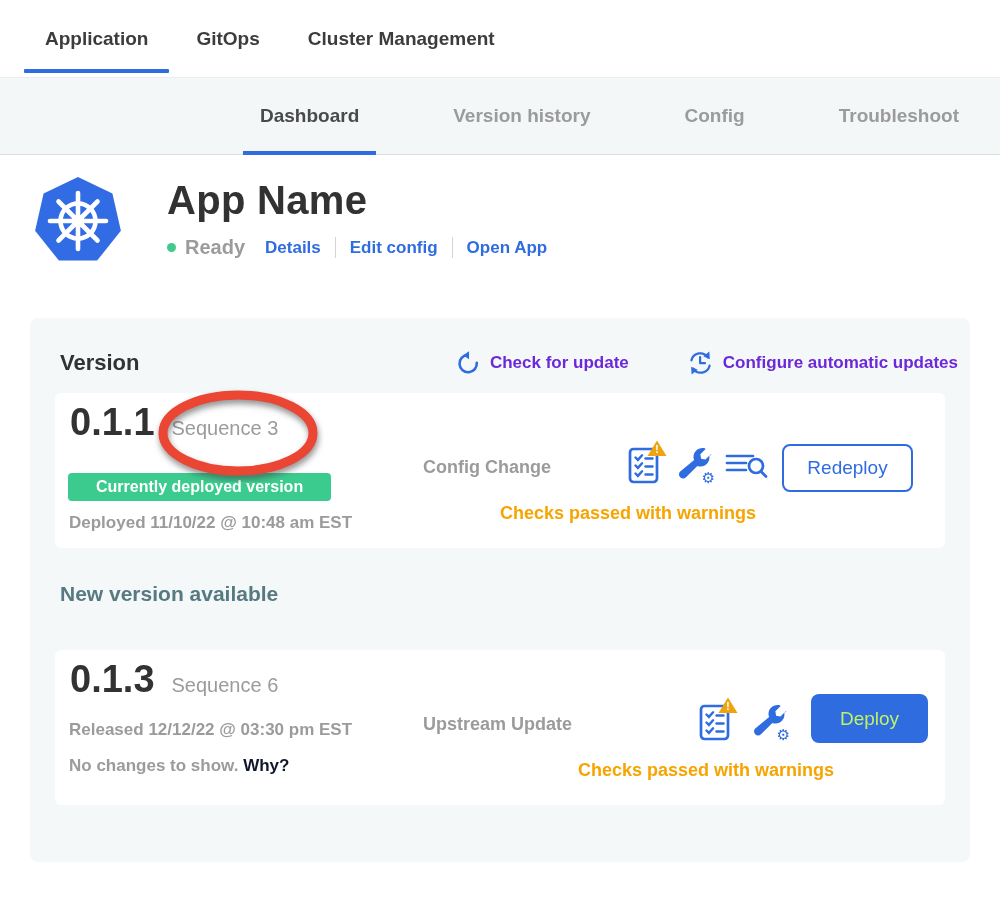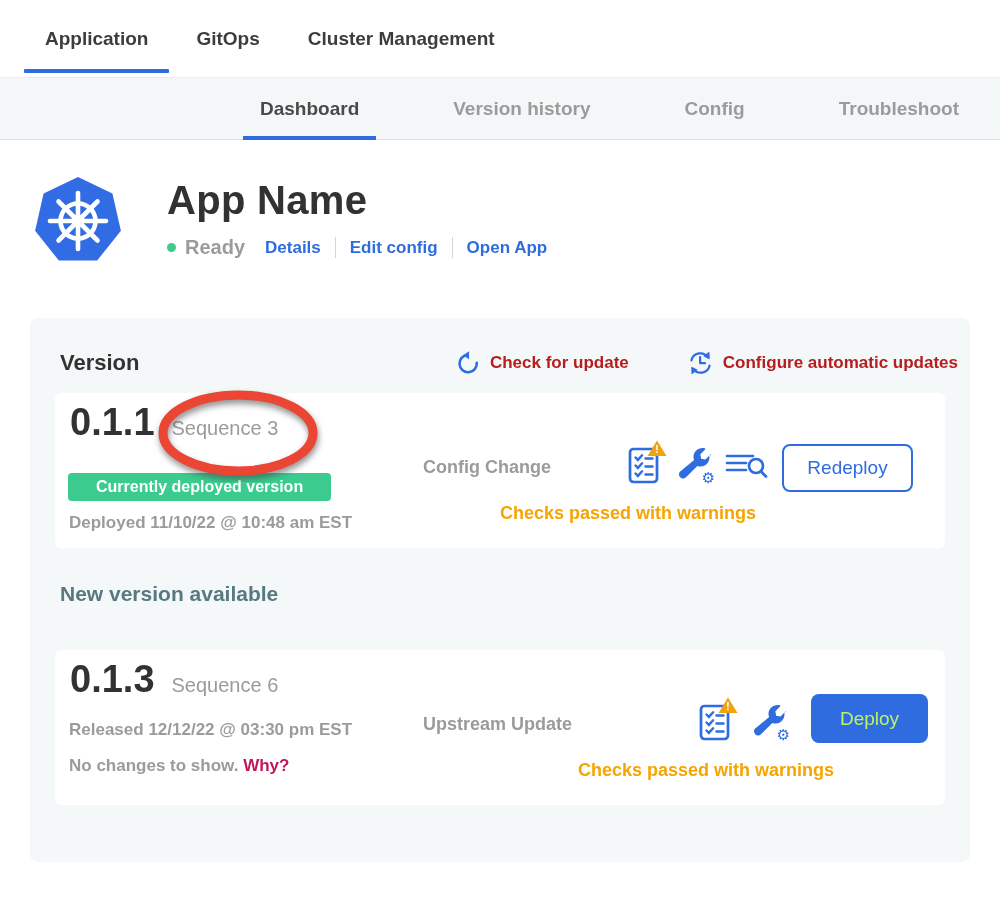--- a/index.html
+++ b/index.html
@@ -23,21 +23,21 @@
     font-size: 19px; font-weight: 700; color: #3c3c3c; cursor: pointer;
     white-space: nowrap;
   }
   .topnav-item.active::after {
     content: ""; position: absolute; left: 0; right: 0; bottom: 4px;
     height: 4px; background: #2e6ce0; border-radius: 1px;
   }
 
   
   .tabbar {
-    position: absolute; top: 77px; left: 0; width: 100%; height: 63px;
+    position: absolute; top: 77px; left: 0; width: 100%; height: 78px;
     background: #f4f7f8; border-top: 1px solid #ebeef0; border-bottom: 1px solid #d9dee0;
     display: flex; align-items: center; padding-left: 243px; gap: 60px;
   }
   .tab {
     position: relative; height: 100%; display: flex; align-items: center;
     padding: 0 17px; font-size: 19px; font-weight: 700; color: #9b9b9b;
     cursor: pointer; white-space: nowrap;
   }
   .tab.active { color: #4a4a4a; }
   .tab.active::after {
@@ -60,21 +60,21 @@
   .panel {
     position: absolute; left: 30px; top: 318px; width: 940px; height: 544px;
     background: #f4f8f9; border-radius: 8px;
   }
   .panel-head {
     position: absolute; top: 32px; left: 30px; right: 12px;
     display: flex; align-items: center;
   }
   .panel-title { margin: 0; font-size: 22px; font-weight: 700; color: #323232; }
   .panel-actions { margin-left: auto; display: flex; align-items: center; gap: 58px; }
-  .panel-action { display: flex; align-items: center; gap: 9px; font-size: 17px; font-weight: 700; color: #b91c1c; white-space: nowrap; }
+  .panel-action { display: flex; align-items: center; gap: 9px; font-size: 17px; font-weight: 700; color: #6d28d9; white-space: nowrap; }
 
   .card {
     position: absolute; left: 25px; width: 890px; height: 155px;
     background: #fff; border-radius: 6px;
   }
   .card-current { top: 75px; }
   .card-available { top: 332px; }
 
   .ver-row { position: absolute; left: 15px; top: 8px; display: flex; align-items: baseline; }
   .ver-num { font-size: 38px; font-weight: 700; color: #323232; }
@@ -82,21 +82,21 @@
 
   .deployed-badge {
     position: absolute; left: 13px; top: 80px;
     background: #3bcb8e; color: #fff; font-size: 16px; font-weight: 700;
     padding: 5px 28px; border-radius: 4px; white-space: nowrap;
   }
   .meta-line { position: absolute; left: 14px; font-size: 17px; font-weight: 700; color: #9b9b9b; white-space: nowrap; }
   .deployed-at { top: 120px; }
   .released-at { top: 70px; }
   .no-changes { top: 106px; }
-  .why-link { color: #be185d; font-weight: 700; text-align: right; }
+  .why-link { color: #0f172a; font-weight: 700; text-align: right; }
 
   .source-label { position: absolute; left: 368px; top: 64px; font-size: 18px; font-weight: 700; color: #9b9b9b; white-space: nowrap; }
 
   .icons-row { position: absolute; top: 46px; display: flex; align-items: flex-start; }
   .icons-row-current { left: 571px; gap: 9px; }
   .icons-row-available { left: 642px; gap: 13px; }
   .check-icon-btn { display: inline-flex; cursor: pointer; background: none; border: none; padding: 0; }
 
   .btn {
     position: absolute; border-radius: 8px; font-family: inherit;

